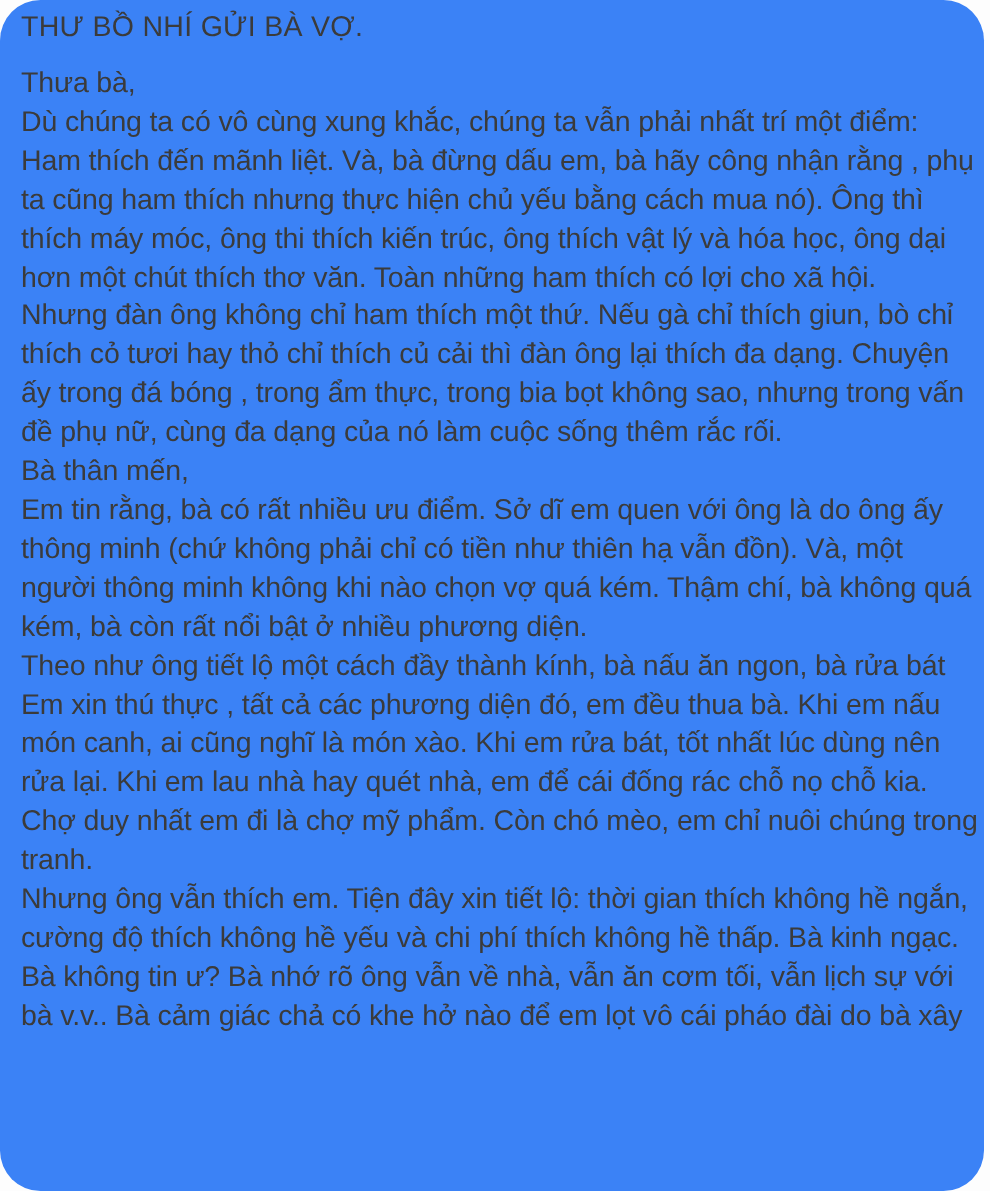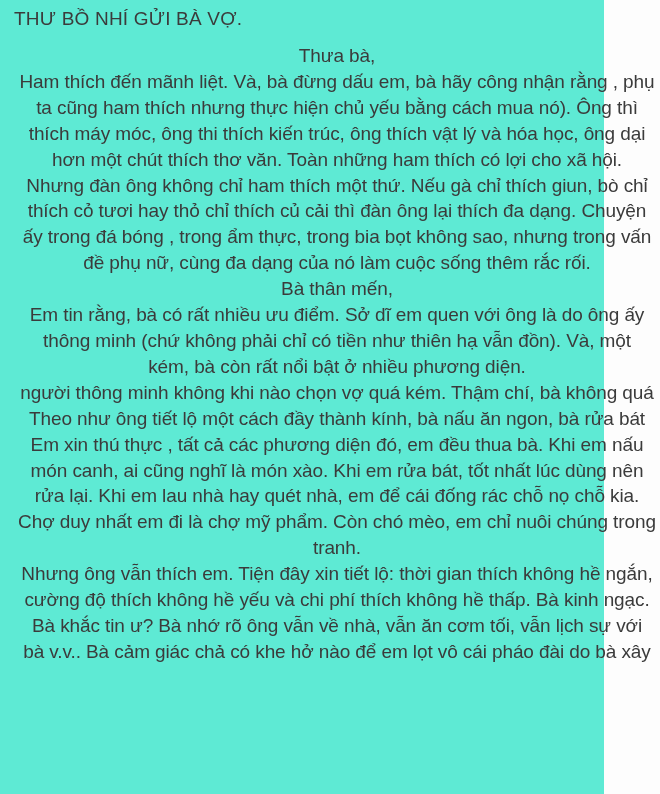--- a/index.html
+++ b/index.html
@@ -8,72 +8,73 @@
   }
   body {
     width: 660px;
     height: 794px;
     overflow: hidden;
     background: #fdfdfd;
     font-family: "Liberation Sans", sans-serif;
   }
   .doc {
     position: relative;
-    width: 604px;
+    width: 656px;
     height: 794px;
     color: #3b3b3b;
-    background: #5eead4;
+    background: #3b82f6;
+    border-radius: 27px;
   }
   .doc-title {
     position: absolute;
     left: 14px;
     top: 7px;
     font-size: 19px;
     line-height: 24px;
     letter-spacing: 0.2px;
     white-space: nowrap;
   }
   .doc-body {
     position: absolute;
     left: 14px;
     top: 43px;
     width: 646px;
     font-size: 19px;
     line-height: 25.9px;
     letter-spacing: -0.1px;
-    text-align: center;
   }
   .doc-line {
     white-space: nowrap;
   }
 </style>
 </head>
 <body style="background: rgb(253, 253, 253);">
 
 <div class="doc" style="color: rgb(59, 59, 59);">
   <div class="doc-title">THƯ BỒ NHÍ GỬI BÀ VỢ.</div>
   <div class="doc-body">
       <div class="doc-line">Thưa bà,</div>
+      <div class="doc-line">Dù chúng ta có vô cùng xung khắc, chúng ta vẫn phải nhất trí một điểm:</div>
       <div class="doc-line">Ham thích đến mãnh liệt. Và, bà đừng dấu em, bà hãy công nhận rằng , phụ</div>
       <div class="doc-line">ta cũng ham thích nhưng thực hiện chủ yếu bằng cách mua nó). Ông thì</div>
       <div class="doc-line">thích máy móc, ông thi thích kiến trúc, ông thích vật lý và hóa học, ông dại</div>
       <div class="doc-line">hơn một chút thích thơ văn. Toàn những ham thích có lợi cho xã hội.</div>
       <div class="doc-line">Nhưng đàn ông không chỉ ham thích một thứ. Nếu gà chỉ thích giun, bò chỉ</div>
       <div class="doc-line">thích cỏ tươi hay thỏ chỉ thích củ cải thì đàn ông lại thích đa dạng. Chuyện</div>
       <div class="doc-line">ấy trong đá bóng , trong ẩm thực, trong bia bọt không sao, nhưng trong vấn</div>
       <div class="doc-line">đề phụ nữ, cùng đa dạng của nó làm cuộc sống thêm rắc rối.</div>
       <div class="doc-line">Bà thân mến,</div>
       <div class="doc-line">Em tin rằng, bà có rất nhiều ưu điểm. Sở dĩ em quen với ông là do ông ấy</div>
       <div class="doc-line">thông minh (chứ không phải chỉ có tiền như thiên hạ vẫn đồn). Và, một</div>
+      <div class="doc-line">người thông minh không khi nào chọn vợ quá kém. Thậm chí, bà không quá</div>
       <div class="doc-line">kém, bà còn rất nổi bật ở nhiều phương diện.</div>
-      <div class="doc-line">người thông minh không khi nào chọn vợ quá kém. Thậm chí, bà không quá</div>
       <div class="doc-line">Theo như ông tiết lộ một cách đầy thành kính, bà nấu ăn ngon, bà rửa bát</div>
       <div class="doc-line">Em xin thú thực , tất cả các phương diện đó, em đều thua bà. Khi em nấu</div>
       <div class="doc-line">món canh, ai cũng nghĩ là món xào. Khi em rửa bát, tốt nhất lúc dùng nên</div>
       <div class="doc-line">rửa lại. Khi em lau nhà hay quét nhà, em để cái đống rác chỗ nọ chỗ kia.</div>
       <div class="doc-line">Chợ duy nhất em đi là chợ mỹ phẩm. Còn chó mèo, em chỉ nuôi chúng trong</div>
       <div class="doc-line">tranh.</div>
       <div class="doc-line">Nhưng ông vẫn thích em. Tiện đây xin tiết lộ: thời gian thích không hề ngắn,</div>
       <div class="doc-line">cường độ thích không hề yếu và chi phí thích không hề thấp. Bà kinh ngạc.</div>
-      <div class="doc-line">Bà khắc tin ư? Bà nhớ rõ ông vẫn về nhà, vẫn ăn cơm tối, vẫn lịch sự với</div>
+      <div class="doc-line">Bà không tin ư? Bà nhớ rõ ông vẫn về nhà, vẫn ăn cơm tối, vẫn lịch sự với</div>
       <div class="doc-line">bà v.v.. Bà cảm giác chả có khe hở nào để em lọt vô cái pháo đài do bà xây</div>
     </div>
 </div>
 
 </body></html>

